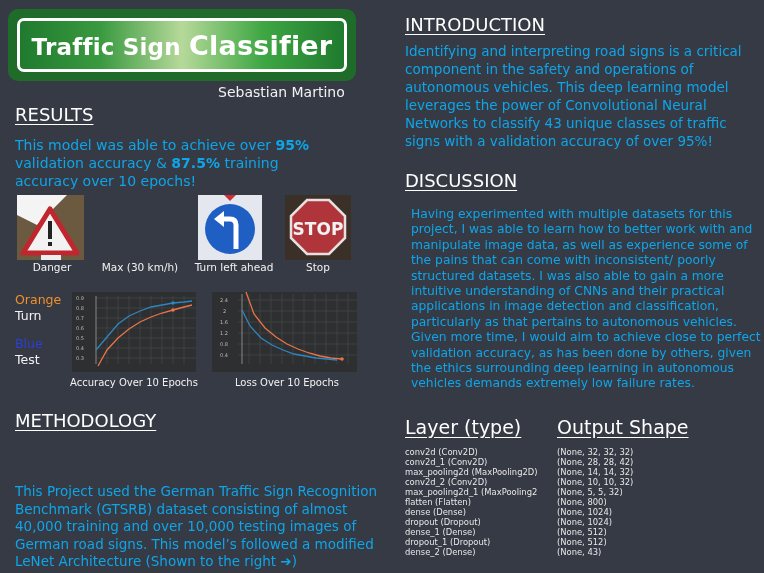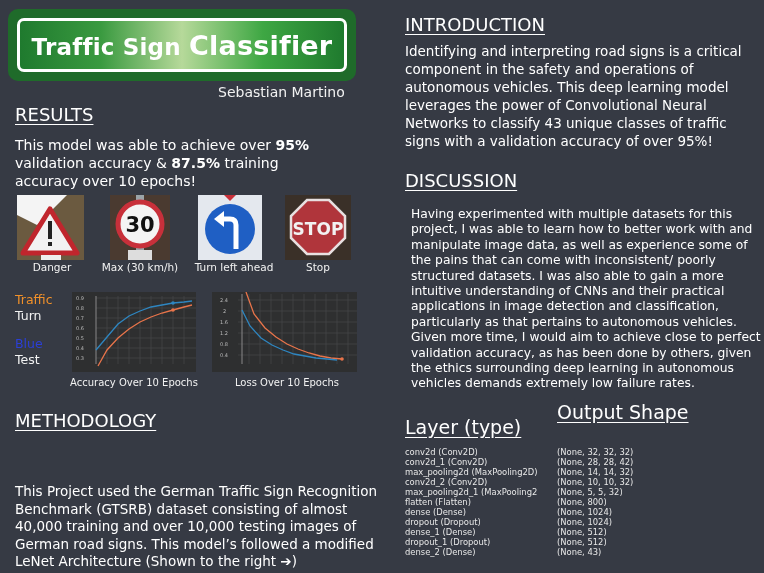--- a/index.html
+++ b/index.html
@@ -6,37 +6,37 @@
   body{width:764px;height:573px;background:#363a44;color:#f2f2f2;font-family:"DejaVu Sans",sans-serif;position:relative;overflow:hidden;}
   .abs{position:absolute;}
   .sign{left:8px;top:9px;width:348px;height:72px;border-radius:10px;background:#1f6b2a;box-sizing:border-box;padding:9px;}
   .sign-inner{width:100%;height:100%;border:3px solid #fff;border-radius:7px;box-sizing:border-box;
     background:linear-gradient(90deg,#1f7a2e 0%,#3a9a40 25%,#b6d99a 50%,#3ea743 75%,#1f7a2e 100%);
     display:flex;align-items:center;justify-content:center;}
   .sign-title{color:#fff;font-weight:bold;font-size:23px;letter-spacing:0.2px;}
   .sign-title .big{font-size:27px;}
   .author{left:218px;top:84px;font-size:14px;color:#f2f2f2;}
   .h-sec{font-weight:normal;font-size:18px;text-decoration:underline;text-underline-offset:3px;color:#fff;}
-  .body-txt{font-size:14px;line-height:18px;color:#ffffff;}
+  .body-txt{font-size:14px;line-height:18px;color:#0ea5e9;}
   .results-h{left:15px;top:104px;}
   .results-p{left:15px;top:136px;width:330px;}
   .signs{left:15px;top:195px;width:335px;height:80px;}
   .sign-img{position:absolute;top:0;width:67px;height:65px;border-radius:1px;}
   .sign-cap{position:absolute;top:66px;font-size:10.5px;color:#f2f2f2;text-align:center;width:110px;}
   .legend{left:15px;top:292px;font-size:12.5px;line-height:16px;}
   .chart{position:absolute;background:#2e2f30;}
   .chart-cap{position:absolute;font-size:10px;color:#f2f2f2;text-align:center;}
   .meth-h{left:15px;top:410px;}
   .meth-p{left:15px;top:442px;width:370px;font-size:13.5px;line-height:17.6px;margin-top:41px;}
   .intro-h{left:405px;top:14px;}
   .intro-p{left:405px;top:42px;width:360px;font-size:13.5px;line-height:18px;}
   .disc-h{left:405px;top:170px;}
   .disc-p{left:405px;top:207px;width:360px;font-size:12.3px;line-height:15.4px;margin-left:6px;}
   .layer-h{left:405px;top:416px;font-size:19px;text-decoration:underline;text-underline-offset:3px;color:#fff;}
-  .out-h{left:557px;top:401px;font-size:19px;text-decoration:underline;text-underline-offset:3px;color:#fff;}
+  .out-h{left:557px;top:416px;font-size:19px;text-decoration:underline;text-underline-offset:3px;color:#fff;}
   .layer-list{left:405px;top:447px;font-size:8.4px;line-height:10px;color:#e8e8e8;}
   .out-list{left:557px;top:447px;font-size:8.4px;line-height:10px;color:#e8e8e8;}
   .layer-list div,.out-list div{white-space:nowrap;}
 </style>
 </head>
 <body>
 
 <div class="abs sign">
   <div class="sign-inner">
     <span class="sign-title"><span>Traffic Sign </span><span class="big">Classifier</span></span>
@@ -54,29 +54,20 @@
       <rect width="67" height="65" fill="#6b5a40"></rect>
       <path d="M0 0 L50 0 L20 30 L0 20 Z" fill="#f4f4f4"></path>
       <polygon points="33,14 60,58 6,58" fill="#f2f2f2" stroke="#c0262d" stroke-width="5" stroke-linejoin="round"></polygon>
       <rect x="31" y="26" width="4" height="18" fill="#222"></rect>
       <rect x="31" y="47" width="4" height="4" fill="#222"></rect>
       <rect x="24" y="60" width="20" height="5" fill="#eee"></rect>
     </svg>
   </div>
   <div class="sign-cap" style="left:-18px;">Danger</div>
 
-  <div class="sign-img" style="left:95px;width:60px;">
-    <svg width="60" height="65" viewBox="0 0 60 65">
-      <rect width="60" height="65" fill="#4a3a30"></rect>
-      <rect x="26" y="0" width="8" height="65" fill="#9aa4a8"></rect>
-      <circle cx="30" cy="29" r="22" fill="#f4f4f4" stroke="#c8303a" stroke-width="5"></circle>
-      <text x="30" y="37" text-anchor="middle" font-size="21" font-weight="bold" fill="#111" font-family="DejaVu Sans, sans-serif">30</text>
-      <rect x="18" y="55" width="24" height="10" fill="#ddd"></rect>
-    </svg>
-  </div>
   <div class="sign-cap" style="left:70px;">Max (30 km/h)</div>
 
   <div class="sign-img" style="left:183px;width:64px;">
     <svg width="64" height="65" viewBox="0 0 64 65">
       <rect width="64" height="65" fill="#e4e8ee"></rect>
       <polygon points="26,0 38,0 32,6" fill="#c8303a"></polygon>
       <circle cx="32" cy="34" r="25" fill="#1f5fc4"></circle>
       <path d="M38 54 L38 30 Q38 24 32 24 L24 24" stroke="#fff" stroke-width="5" fill="none"></path>
       <polygon points="16,24 26,16 26,32" fill="#fff"></polygon>
     </svg>
@@ -87,21 +78,21 @@
     <svg width="66" height="65" viewBox="0 0 66 65">
       <rect width="66" height="65" fill="#3a3028"></rect>
       <polygon points="22,5 44,5 60,21 60,43 44,59 22,59 6,43 6,21" fill="#b0353b" stroke="#e8e0e0" stroke-width="2.5"></polygon>
       <text x="33" y="40" text-anchor="middle" font-size="17" font-weight="bold" fill="#f2f2f2" font-family="DejaVu Sans, sans-serif">STOP</text>
     </svg>
   </div>
   <div class="sign-cap" style="left:248px;">Stop</div>
 </div>
 
 <div class="abs legend">
-  <div style="color:#f0902a;">Traffic</div>
+  <div style="color:#f0902a;">Orange</div>
   <div>Turn</div>
   <div style="height:12px;"></div>
   <div style="color:#2b3fd6;">Blue</div>
   <div>Test</div>
 </div>
 
 <div class="chart" style="left:72px;top:292px;width:124px;height:80px;">
   <svg width="124" height="80" viewBox="0 0 124 80">
     <g stroke="#4a4b4d" stroke-width="0.6">
       <line x1="24" y1="6" x2="124" y2="6"></line>

